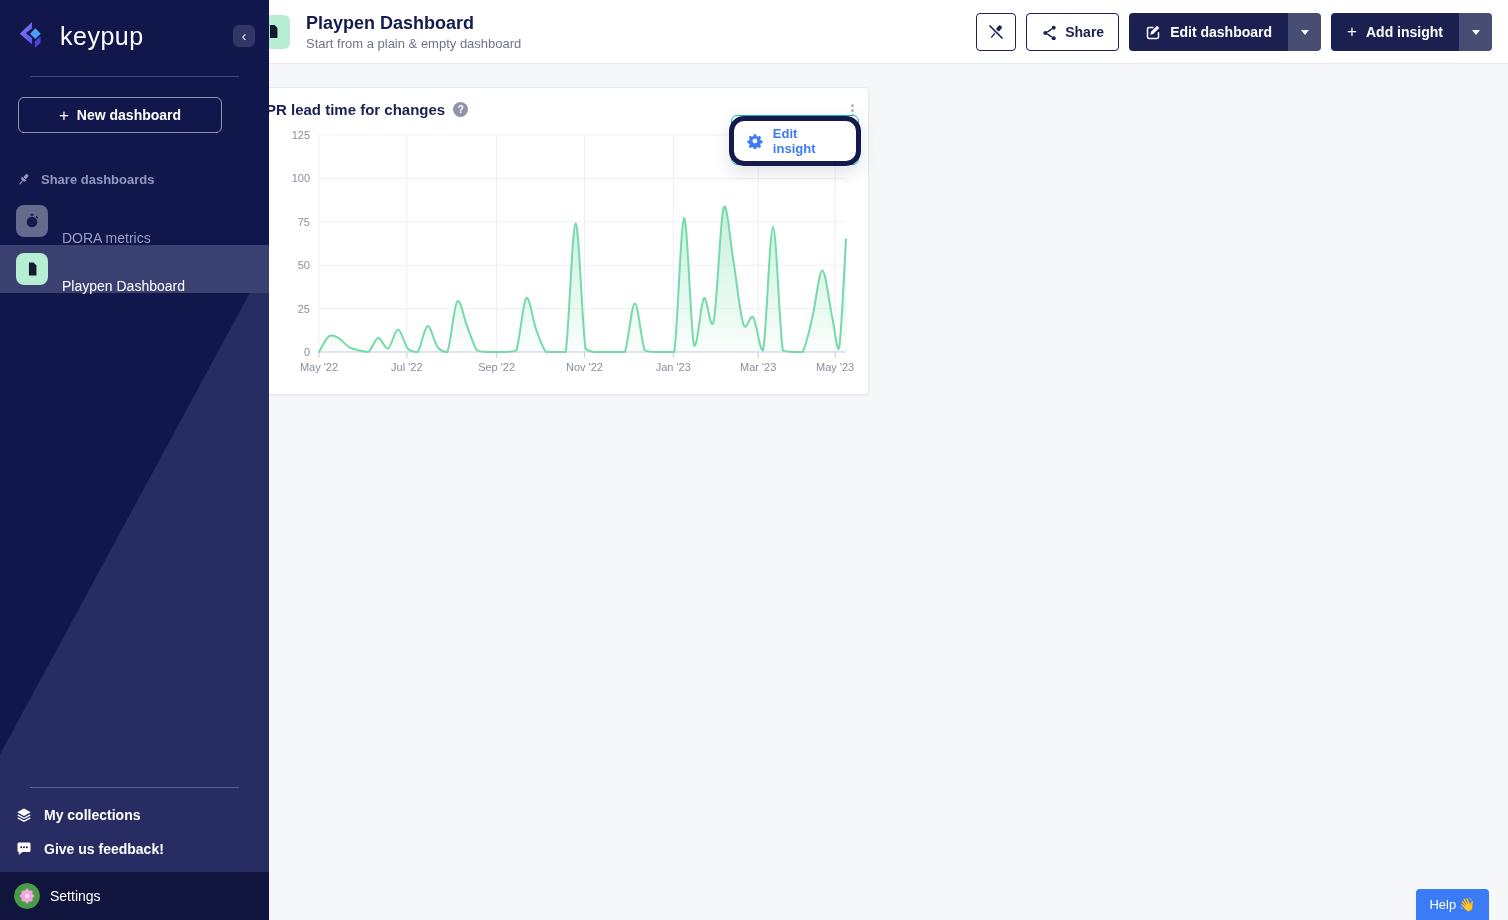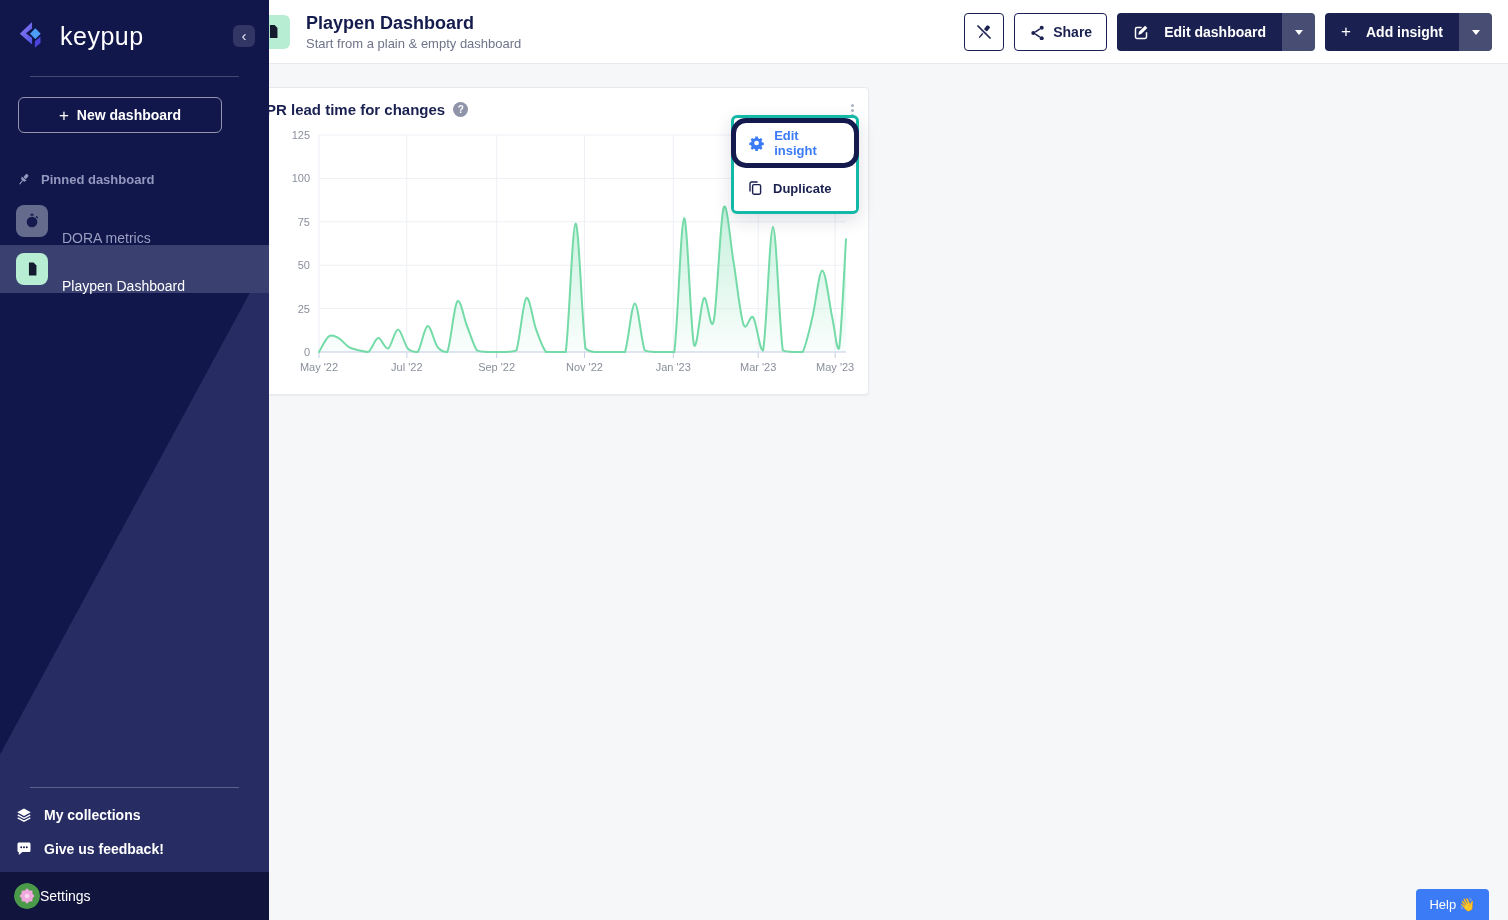--- a/index.html
+++ b/index.html
@@ -54,21 +54,21 @@
   .side-label{font-size:14px;color:#fff;font-weight:500;margin-top:34px;}
   .side-label.muted{color:#9A9FC2;}
   .sidebar-footer{position:absolute;left:0;right:0;bottom:54px;z-index:1;}
   .sidebar-footer .sb-divider{margin-bottom:10px;border-top-color:rgba(255,255,255,.25);}
   .footer-link{
     display:flex;align-items:center;gap:12px;padding:5px 16px;height:24px;
     color:#fff;font-size:14px;font-weight:600;cursor:pointer;
   }
   .settings-strip{
     position:absolute;left:0;right:0;bottom:0;height:48px;background:#11143C;
-    display:flex;align-items:center;padding:0 14px;z-index:2;
+    display:flex;align-items:center;gap:10px;padding:0 14px;z-index:2;
     color:#fff;font-size:14px;font-weight:500;cursor:pointer;
   }
   .avatar{width:26px;height:26px;border-radius:50%;overflow:hidden;flex:0 0 auto;display:flex;}
   
   .header{
     position:absolute;left:240px;top:0;right:0;height:64px;background:#fff;
     border-bottom:1px solid #E9EAEF;display:flex;align-items:center;padding:0 16px;
     box-sizing:border-box;z-index:4;
   }
   .header-left{display:flex;align-items:center;gap:16px;}
@@ -77,21 +77,21 @@
   .titles .sub{font-size:13px;color:#6F7489;margin-top:2px;}
   .header-actions{margin-left:auto;display:flex;gap:10px;align-items:center;}
   .btn-outline{
     height:38px;background:#fff;border:1.5px solid #1A2150;border-radius:4px;
     color:#1A2150;font-size:14px;font-weight:600;display:flex;align-items:center;
     gap:8px;padding:0 14px;cursor:pointer;box-sizing:border-box;font-family:inherit;
   }
   .btn-outline.icon-only{width:40px;justify-content:center;padding:0;}
   .btn-split{display:flex;border-radius:4px;overflow:hidden;height:38px;cursor:pointer;}
   .btn-split .main{
-    background:#1A2150;color:#fff;display:flex;align-items:center;gap:15px;
+    background:#1A2150;color:#fff;display:flex;align-items:center;gap:9px;
     padding:0 16px;font-size:14px;font-weight:600;border:none;cursor:pointer;font-family:inherit;
   }
   .btn-split .main .plus{font-size:17px;font-weight:400;}
   .btn-split .caret-seg{
     width:33px;background:#474D73;border:none;display:flex;align-items:center;
     justify-content:center;cursor:pointer;
   }
   .tri-down{width:0;height:0;border:4px solid transparent;border-top:5px solid #fff;margin-top:5px;}
   
   .content{position:absolute;left:240px;top:64px;right:0;bottom:0;background:#F6F7F9;}
@@ -106,21 +106,21 @@
     width:15px;height:15px;border-radius:50%;background:#8F94A8;color:#fff;
     font-size:10px;font-weight:700;display:inline-flex;align-items:center;justify-content:center;
   }
   .kebab{position:absolute;top:13px;right:8px;width:16px;height:18px;display:flex;flex-direction:column;align-items:center;justify-content:center;gap:2px;cursor:pointer;}
   .kebab i{width:3px;height:3px;border-radius:50%;background:#AFB3C2;}
   .chart-wrap{position:absolute;left:0;top:28px;}
   .tick{font-size:11px;fill:#8A8F9C;}
   
   .context-menu{
     position:absolute;left:491px;top:51px;width:128px;background:#fff;
-    border:3px solid #14b8a6;border-radius:6px;box-shadow:0 6px 18px rgba(20,26,70,.14);
+    border:1px solid #14b8a6;border-radius:6px;box-shadow:0 6px 18px rgba(20,26,70,.14);
     z-index:20;padding:1px 0;box-sizing:border-box;
   }
   .menu-item{
     height:44px;display:flex;align-items:center;gap:10px;padding:0 13px;
     font-size:13px;font-weight:600;color:#1A2150;cursor:pointer;background:#fff;
   }
   .menu-item + .menu-item{border-top:1px solid #EFF1F5;}
   .menu-item.focused{
     color:#3B7BF6;height:40px;margin:4px 2px 2px;border-radius:10px;
     box-shadow:0 0 0 5px #141A4E;position:relative;
@@ -164,21 +164,21 @@
     </button>
 
     <div class="pinned-label">
       <svg width="15" height="15" viewBox="0 0 16 16" fill="#9298BE">
         <g transform="rotate(40 8 8)">
           <rect x="6.3" y="1.2" width="3.4" height="5" rx="0.8"></rect>
           <path d="M4.6 6.8h6.8l-1.3 2.7H5.9z"></path>
           <rect x="7.4" y="9.4" width="1.2" height="5.2" rx="0.6"></rect>
         </g>
       </svg>
-      <span>Pinned dashboard</span>
+      <span>Share dashboards</span>
     </div>
 
     <div class="side-item first">
       <span class="icon-box slate">
         <svg width="16" height="16" viewBox="0 0 16 16" fill="#141A4E">
           <rect x="6.5" y="0.8" width="3" height="1.9" rx="0.6"></rect>
           <circle cx="8" cy="9" r="5.3"></circle>
           <rect x="12.2" y="2.9" width="1.4" height="2.6" rx="0.7" transform="rotate(-40 12.9 4.2)"></rect>
         </svg>
       </span>
@@ -347,27 +347,20 @@
       </div>
     </section>
 
     <div class="context-menu">
       <div class="menu-item focused">
         <svg width="16" height="16" viewBox="0 0 16 16">
           <path fill="#3B7BF6" fill-rule="evenodd" d="M9.2 1.2H6.8l-.4 1.9c-.5.1-1 .3-1.4.6L3.4 2.6 1.7 4.3l1.1 1.6c-.3.4-.5.9-.6 1.4l-1.9.4v2.4l1.9.4c.1.5.3 1 .6 1.4l-1.1 1.6 1.7 1.7 1.6-1.1c.4.3.9.5 1.4.6l.4 1.9h2.4l.4-1.9c.5-.1 1-.3 1.4-.6l1.6 1.1 1.7-1.7-1.1-1.6c.3-.4.5-.9.6-1.4l1.9-.4V7.7l-1.9-.4c-.1-.5-.3-1-.6-1.4l1.1-1.6-1.7-1.7-1.6 1.1c-.4-.3-.9-.5-1.4-.6zM8 5.5A2.5 2.5 0 1 1 8 10.5 2.5 2.5 0 0 1 8 5.5z"></path>
         </svg>
         <span>Edit insight</span>
       </div>
-      <div class="menu-item">
-        <svg width="16" height="16" viewBox="0 0 16 16">
-          <rect x="5.6" y="4.6" width="8" height="9.6" rx="1.4" fill="none" stroke="#1A2150" stroke-width="1.4"></rect>
-          <path d="M10.6 2h-6C3.7 2 3 2.7 3 3.6v7.8" fill="none" stroke="#1A2150" stroke-width="1.4"></path>
-        </svg>
-        <span>Duplicate</span>
-      </div>
     </div>
 
     <button class="help-btn">
       <span>Help 👋</span>
     </button>
   </main>
 
 </div>
 
 </body></html>

